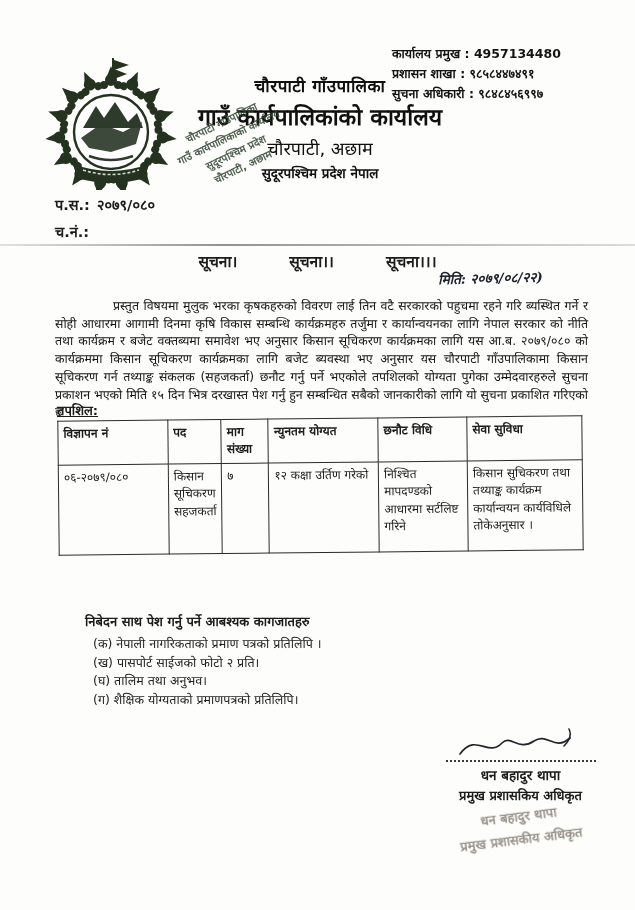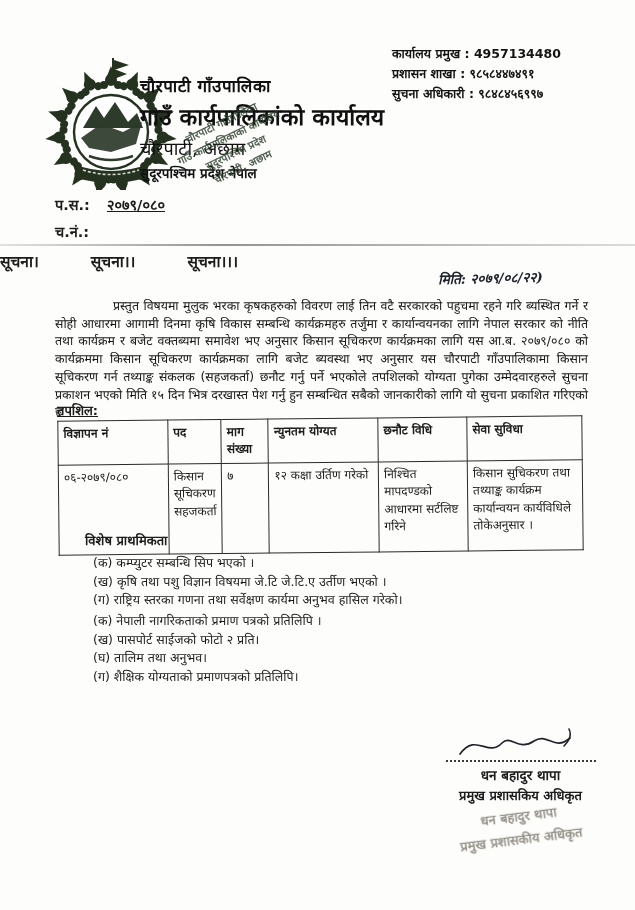--- a/index.html
+++ b/index.html
@@ -11,41 +11,41 @@
   }
 
   
   .contact { position:absolute; top:44px; left:392px; width:220px;
     font-size:12.5px; font-weight:bold; line-height:1.6; color:#141414; }
 
   
   .emblem { position:absolute; left:40px; top:58px; width:142px; height:132px; }
 
   
-  .head { position:absolute; left:140px; top:74px; width:360px; color:#101010; }
+  .head { position:absolute; left:140px; top:74px; width:360px; text-align:center; color:#101010; }
   .head .l1 { font-size:17px; font-weight:bold; letter-spacing:.5px; }
   .head .l2 { font-size:23px; font-weight:bold; margin-top:3px; }
   .head .l3 { font-size:18px; margin-top:4px; }
   .head .l4 { font-size:13.5px; font-weight:bold; margin-top:4px; }
 
   
   .stamp1 { position:absolute; left:152px; top:112px; width:160px;
     transform:rotate(-26deg); color:rgba(44,62,44,.82);
     font-weight:bold; font-size:10.5px; line-height:1.55; text-align:center; }
 
   
   .refs { position:absolute; left:55px; top:192px; font-size:14.5px; font-weight:bold; line-height:1.85; }
-  .refs .no { margin-left:12px;text-decoration:underline; }
+  .refs .no { margin-left:2px; }
 
   .fold-line { position:absolute; top:244px; left:0; width:635px; height:2px;
     background:linear-gradient(to right, rgba(70,70,70,.15), rgba(60,60,60,.55) 35%, rgba(120,120,120,.25)); }
 
   
   .notice-titles { position:absolute; top:250px; left:0; width:635px;
-    display:flex; gap:52px;
+    display:flex; justify-content:center; gap:52px;
     font-size:15.5px; font-weight:bold; }
 
   
   .date { position:absolute; top:268px; left:438px; width:175px;
     font-family:"DejaVu Serif","Liberation Serif",serif;
     font-style:italic; font-weight:bold; font-size:13.5px;
     transform:rotate(-1.5deg); color:#20222c; }
 
   
   .para { position:absolute; top:297px; left:55px; width:533px;
@@ -188,28 +188,23 @@
         <td>०६-२०७९/०८०</td>
         <td>किसान सूचिकरण सहजकर्ता</td>
         <td>७</td>
         <td>१२ कक्षा उर्तिण गरेको</td>
         <td>निश्चित मापदण्डको आधारमा सर्टलिष्ट गरिने</td>
         <td>किसान सुचिकरण तथा तथ्याङ्क कार्यक्रम कार्यान्वयन कार्यविधिले तोकेअनुसार ।</td>
       </tr>
     </tbody>
   </table>
 
-  <div class="section priority">
-    <div class="heading">विशेष प्राथमिकता</div>
-    <div class="item">(क) कम्प्युटर सम्बन्धि सिप भएको ।</div>
-    <div class="item">(ख) कृषि तथा पशु विज्ञान विषयमा जे.टि जे.टि.ए उर्तीण भएको ।</div>
-    <div class="item">(ग) राष्ट्रिय स्तरका गणना तथा सर्वेक्षण कार्यमा अनुभव हासिल गरेको।</div>
-  </div>
 
   <div class="section docs">
+    <div class="heading">निबेदन साथ पेश गर्नु पर्ने आबश्यक कागजातहरु</div>
     <div class="item">(क) नेपाली नागरिकताको प्रमाण पत्रको प्रतिलिपि ।</div>
     <div class="item">(ख) पासपोर्ट साईजको फोटो २ प्रति।</div>
     <div class="item">(घ) तालिम तथा अनुभव।</div>
     <div class="item">(ग) शैक्षिक योग्यताको प्रमाणपत्रको प्रतिलिपि।</div>
   </div>
 
   <div class="sig">
     <svg class="sig-squiggle" width="130" height="34" viewBox="0 0 130 34" aria-hidden="true">
       <path d="M4 26 C 20 4, 32 30, 46 15 C 55 6, 62 24, 78 13 C 92 4, 98 24, 114 10" stroke="#23232b" stroke-width="1.7" fill="none" stroke-linecap="round"></path>
       <path d="M108 18 q 9 -9 5 -17" stroke="#23232b" stroke-width="1.6" fill="none" stroke-linecap="round"></path>

